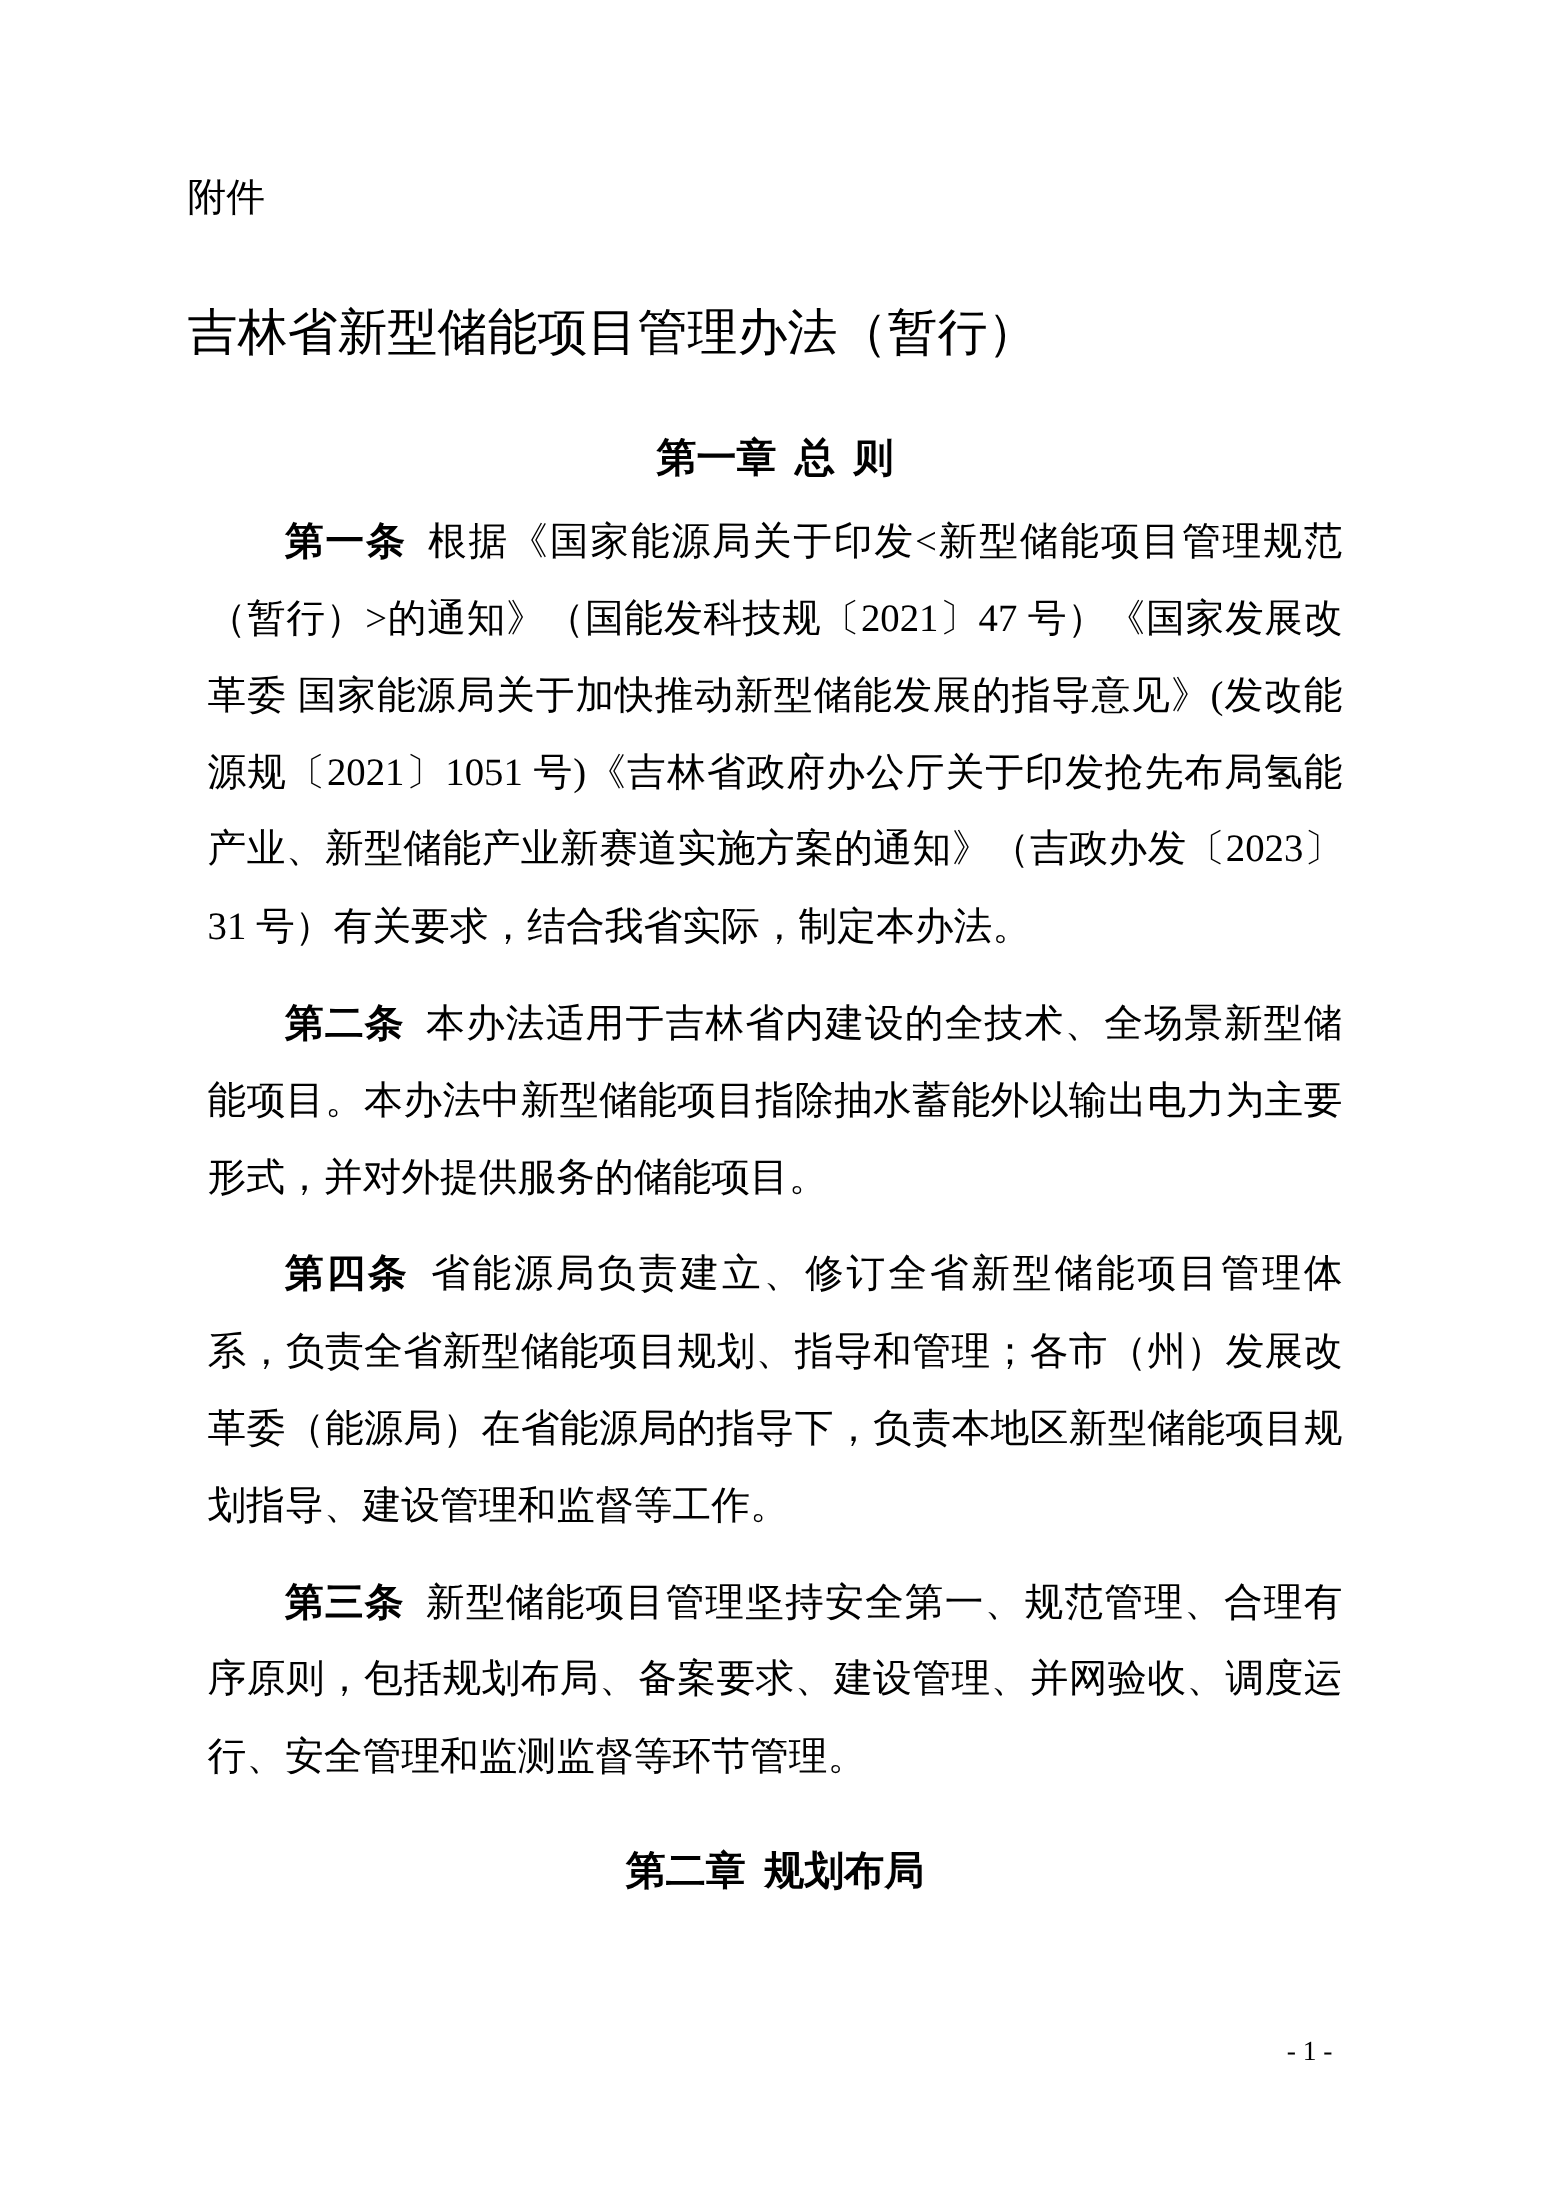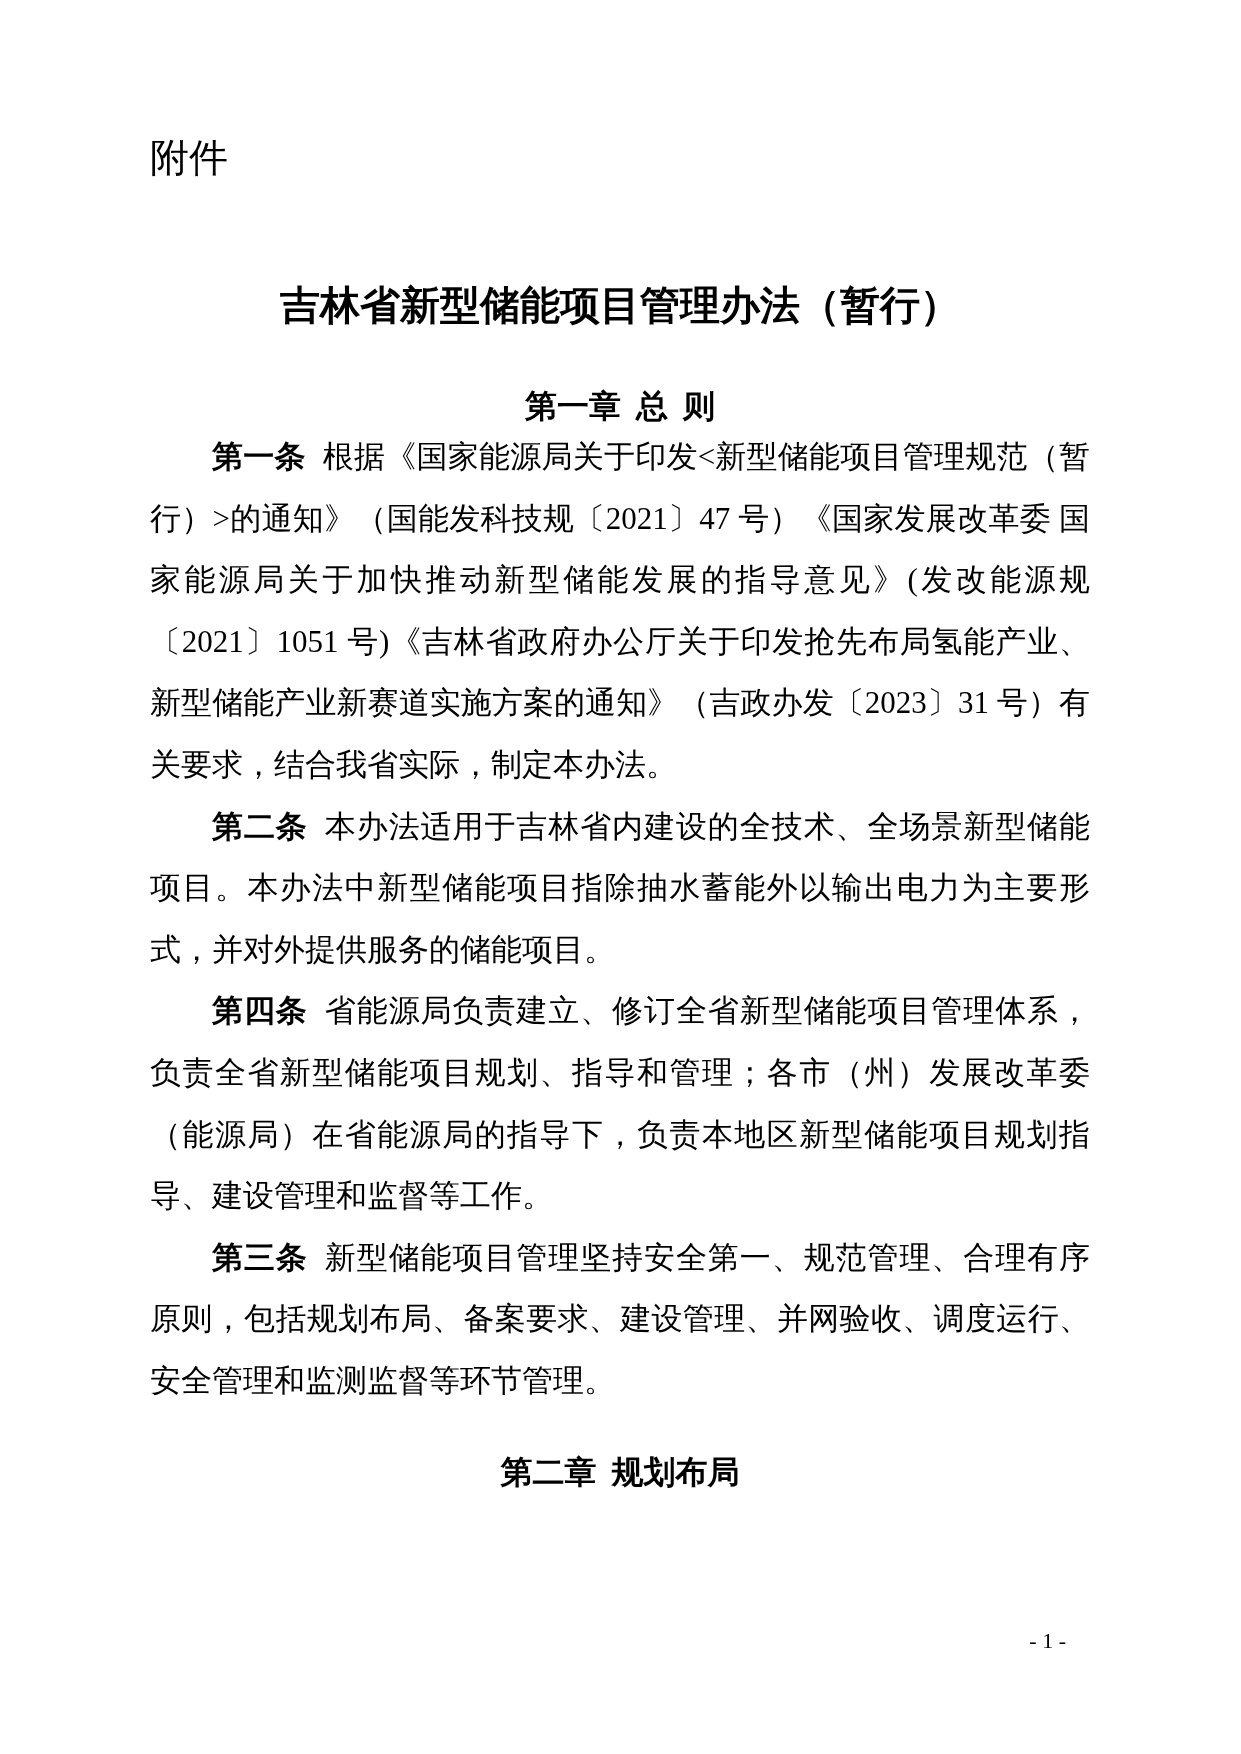--- a/index.html
+++ b/index.html
@@ -13,51 +13,50 @@
     height: 1754px;
     background: #ffffff;
     overflow: hidden;
     box-sizing: border-box;
     padding: 140px 151px 0 150px;
     color: #000000;
     font-family: "Liberation Serif", "DejaVu Serif", serif;
   }
   .attachment {
     font-family: "Liberation Sans", "DejaVu Sans", sans-serif;
-    font-size: 39px;
+    font-size: 31px;
     line-height: 36px;
     text-align: left;
   }
   .doc-title {
-    margin-top: 106px;
+    margin-top: 66px;
     font-size: 40px;
     line-height: 48px;
-    font-weight: bold;
-    text-align: center;
+    font-weight: normal;
     font-family: "Liberation Serif", "DejaVu Serif", serif;
     letter-spacing: 0px;
   }
   .chapter-heading {
     margin-top: 56px;
     font-size: 32px;
     line-height: 40px;
     font-weight: bold;
     text-align: center;
     font-family: "Liberation Sans", "DejaVu Sans", sans-serif;
     word-spacing: 6px;
   }
   .chapter-heading.second {
     margin-top: 40px;
     margin-bottom: 28px;
   }
   .articles {
     margin: 0;
   }
   .article {
-    margin: 0;
+    margin: 16px;
     font-size: 31px;
     line-height: 61.6px;
     text-align: justify;
     text-indent: 2em;
   }
   .article .label {
     font-weight: bold;
     font-family: "Liberation Sans", "DejaVu Sans", sans-serif;
     padding-right: 0.55em;
   }

